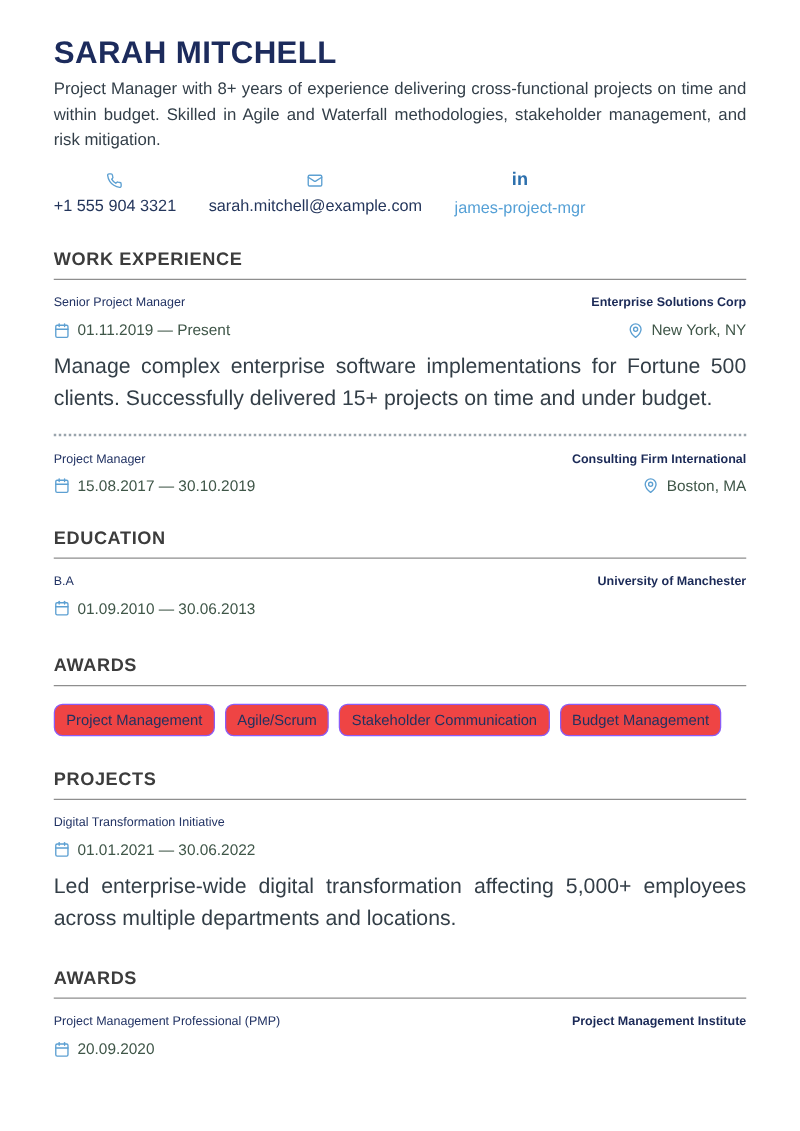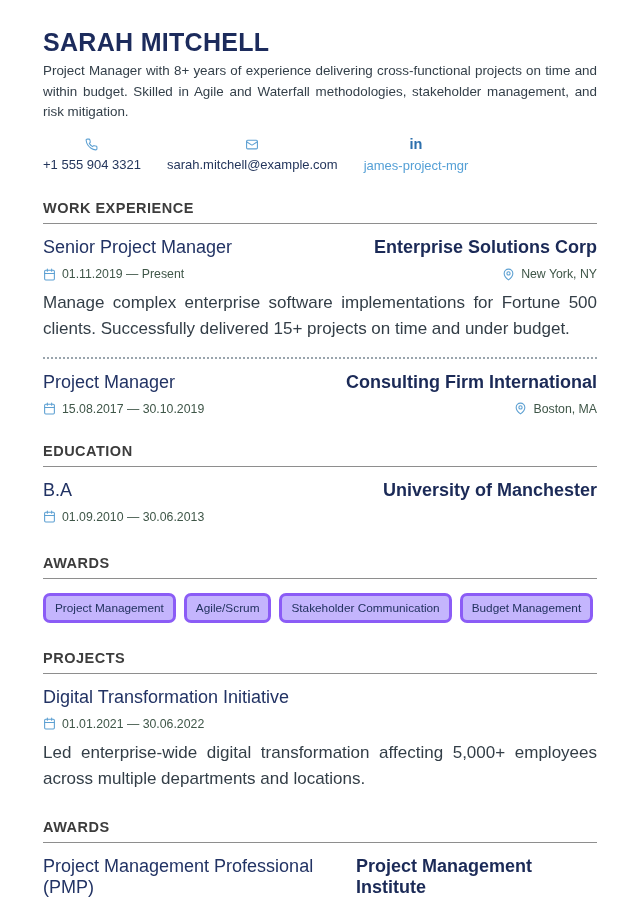--- a/index.html
+++ b/index.html
@@ -58,21 +58,21 @@
     color: #3c3c3c;
     letter-spacing: 0.5px;
     padding-bottom: 7px;
     border-bottom: 1px solid #8e8e8e;
   }
   .entry-head {
     display: flex;
     justify-content: space-between;
     align-items: baseline;
     margin-top: 13px;
-    font-size: 18px;
+    font-size: 10px;
   }
   .entry-role { color: #223364; }
   .entry-company { color: #1b2a57; font-weight: 700; text-align: left; }
   .entry-meta {
     display: flex;
     justify-content: space-between;
     align-items: center;
     margin-top: 9px;
     font-size: 12.3px;
     color: #3f5648;
@@ -87,26 +87,26 @@
   }
   .dotted-divider {
     border-top: 2px dotted #9aa5ad;
     margin-top: 14px;
   }
   .entry + .entry { margin-top: 1px; }
 
   
   .pills { display: flex; flex-wrap: wrap; gap: 8px; margin-top: 14px; }
   .pill {
-    border: 3px solid #8b5cf6;
+    border: 1px solid #8b5cf6;
     border-radius: 7px;
     padding: 5px 9px 5px 9px;
     font-size: 11.8px;
     color: #22325f;
-    background: #c4b5fd;
+    background: #ef4444;
     white-space: nowrap;
   }
 </style>
 </head>
 <body>
 
 <div class="page">
   <div class="content">
 
     <div class="name">SARAH MITCHELL</div>

